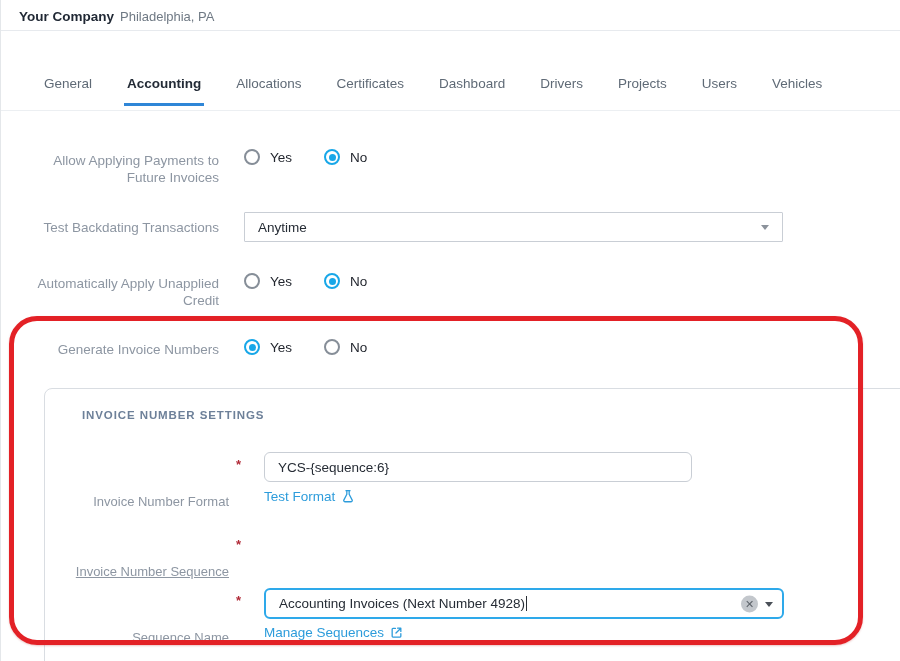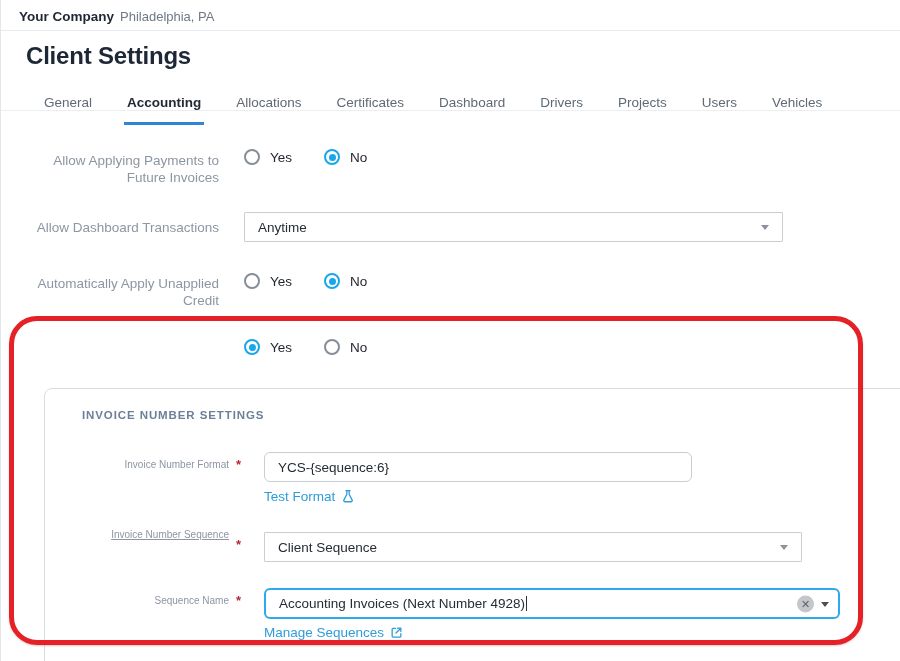--- a/index.html
+++ b/index.html
@@ -20,21 +20,21 @@
   .screen{position:relative;width:900px;height:661px;background:#fff;overflow:hidden;border-left:1px solid #e4e7ea;}
 
   
   .company-bar{position:absolute;left:18px;top:9px;font-size:13.5px;}
   .company-name{font-weight:700;color:#1f2733;}
   .company-loc{color:#6f7984;margin-left:6px;font-size:13px;}
   .top-divider{position:absolute;left:0;top:30px;width:900px;height:1px;background:var(--divider);}
   .page-title{position:absolute;left:25px;top:42px;font-size:24px;font-weight:700;letter-spacing:-0.2px;color:var(--heading-dark);}
 
   
-  .tabs{position:absolute;left:40px;top:91px;display:flex;gap:29px;font-size:13.5px;}
+  .tabs{position:absolute;left:40px;top:72px;display:flex;gap:29px;font-size:13.5px;}
   .tab{color:#5f6a76;padding:4px 3px 12px 3px;cursor:pointer;white-space:nowrap;}
   .tab.active{color:#232b36;font-weight:700;border-bottom:3px solid var(--tab-underline);}
   .tabs-divider{position:absolute;left:0;top:110px;width:900px;height:1px;background:#eceff2;}
 
   
   .row-label{position:absolute;left:18px;width:200px;text-align:right;font-size:13.5px;line-height:17px;color:var(--label-gray);}
   .radio-group{position:absolute;left:243px;display:flex;align-items:center;gap:10px;font-size:13.5px;color:var(--text-dark);}
   .radio-group .opt-gap{width:12px;}
   .radio{width:16px;height:16px;border-radius:50%;border:2px solid #868e98;background:#fff;position:relative;flex:0 0 auto;cursor:pointer;}
   .radio.selected{border-color:var(--accent-blue);}
@@ -45,40 +45,39 @@
   .caret{position:absolute;right:13px;top:50%;margin-top:-2px;width:0;height:0;border-left:4.5px solid transparent;border-right:4.5px solid transparent;border-top:5px solid #8b929b;}
 
   .text-input{position:absolute;height:30px;border:1px solid var(--border-gray);border-radius:6px;background:#fff;display:flex;align-items:center;padding:0 13px;font-size:13.5px;color:var(--text-dark);}
 
   
   .annotation-box{position:absolute;left:8px;top:316px;width:854px;height:329px;border:5px solid var(--annotation-red);border-radius:28px;pointer-events:none;z-index:10;box-shadow:0 1px 2px rgba(180,30,30,.25);}
 
   
   .settings-card{position:absolute;left:43px;top:388px;width:880px;height:310px;border:1px solid #d9dde2;border-radius:8px;background:#fff;}
   .section-title{position:absolute;left:81px;top:409px;font-size:11.5px;font-weight:700;letter-spacing:0.9px;color:var(--section-heading);}
-  .card-label{position:absolute;left:60px;width:168px;text-align:right;font-size:10px;color:var(--label-gray);}
+  .card-label{position:absolute;left:60px;width:168px;text-align:right;font-size:13px;color:var(--label-gray);margin-top:35px;}
   .required{position:absolute;font-size:13px;font-weight:700;color:var(--required-red);}
   .link{position:absolute;font-size:13.5px;color:var(--link-blue);display:flex;align-items:center;gap:6px;cursor:pointer;text-align:right;}
   .link svg{display:block;}
 
   .focused-input{border:2px solid #2ea9ea;height:31px;padding-right:60px;}
   .text-cursor{display:inline-block;width:1px;height:15px;background:#2a2f36;margin-left:1px;}
   .clear-btn{position:absolute;right:24px;top:50%;transform:translateY(-50%);width:17px;height:17px;border-radius:50%;background:#c3c7cc;color:#5c6269;font-size:11px;font-weight:700;display:flex;align-items:center;justify-content:center;cursor:pointer;line-height:1;}
 </style>
 </head>
 <body>
 
 <div class="screen">
 
   <div class="company-bar">
     <span class="company-name">Your Company</span><span class="company-loc">Philadelphia, PA</span>
   </div>
   <div class="top-divider"></div>
 
-  <div class="page-title">Client Settings</div>
 
   <div class="tabs">
     <div class="tab">General</div>
     <div class="tab active">Accounting</div>
     <div class="tab">Allocations</div>
     <div class="tab">Certificates</div>
     <div class="tab">Dashboard</div>
     <div class="tab">Drivers</div>
     <div class="tab">Projects</div>
     <div class="tab">Users</div>
@@ -88,35 +87,36 @@
 
   <div class="row-label" style="top:152px;">Allow Applying Payments to Future Invoices</div>
   <div class="radio-group" style="top:149px;">
     <span class="radio"></span>
     <span class="radio-label">Yes</span>
     <span class="opt-gap"></span>
     <span class="radio selected"></span>
     <span class="radio-label">No</span>
   </div>
 
-  <div class="row-label" style="top:219px;">Allow Dashboard Transactions</div>
+  <div class="row-label" style="top:219px;">Test Backdating Transactions</div>
   <div class="select-box" style="left:243px;top:212px;width:539px;">
     <span>Anytime</span>
     <span class="caret"></span>
   </div>
 
   <div class="row-label" style="top:275px;">Automatically Apply Unapplied Credit</div>
   <div class="radio-group" style="top:273px;">
     <span class="radio"></span>
     <span class="radio-label">Yes</span>
     <span class="opt-gap"></span>
     <span class="radio selected"></span>
     <span class="radio-label">No</span>
   </div>
 
+  <div class="row-label" style="top:341px;">Generate Invoice Numbers</div>
   <div class="radio-group" style="top:339px;">
     <span class="radio selected"></span>
     <span class="radio-label">Yes</span>
     <span class="opt-gap"></span>
     <span class="radio"></span>
     <span class="radio-label">No</span>
   </div>
 
   <div class="settings-card"></div>
   <div class="section-title">INVOICE NUMBER SETTINGS</div>
@@ -130,28 +130,24 @@
     <span>Test Format</span>
     <span>
       <svg width="14" height="15" viewBox="0 0 24 24" fill="none" stroke="#2d9cdb" stroke-width="2.2" stroke-linecap="round" stroke-linejoin="round">
           <path d="M8.5 2h7M10 2v6L4.8 18.2A2 2 0 0 0 6.6 21h10.8a2 2 0 0 0 1.8-2.8L14 8V2"></path>
         </svg>
     </span>
   </div>
 
   <div class="card-label" style="top:529px;text-decoration:underline;">Invoice Number Sequence</div>
   <div class="required" style="left:235px;top:537px;">*</div>
-  <div class="select-box" style="left:263px;top:532px;width:538px;">
-    <span>Client Sequence</span>
-    <span class="caret"></span>
-  </div>
 
   <div class="card-label" style="top:595px;">Sequence Name</div>
   <div class="required" style="left:235px;top:593px;">*</div>
-  <div class="text-input focused-input" style="left:263px;top:588px;width:576px;">
+  <div class="text-input focused-input" style="left:263px;top:588px;width:520px;">
     <span>Accounting Invoices (Next Number 4928)</span>
     <span class="text-cursor"></span>
     <span class="clear-btn">✕</span>
     <span class="caret" style="right:9px;border-top-color:#4a5058;"></span>
   </div>
   <div class="link" style="left:263px;top:625px;">
     <span>Manage Sequences</span>
     <span>
       <svg width="13" height="13" viewBox="0 0 24 24" fill="none" stroke="#2d9cdb" stroke-width="2.4" stroke-linecap="round" stroke-linejoin="round">
           <path d="M14 4h6v6M20 4l-9 9M20 14v5a1.5 1.5 0 0 1-1.5 1.5h-13A1.5 1.5 0 0 1 4 19V6a1.5 1.5 0 0 1 1.5-1.5H10"></path>

